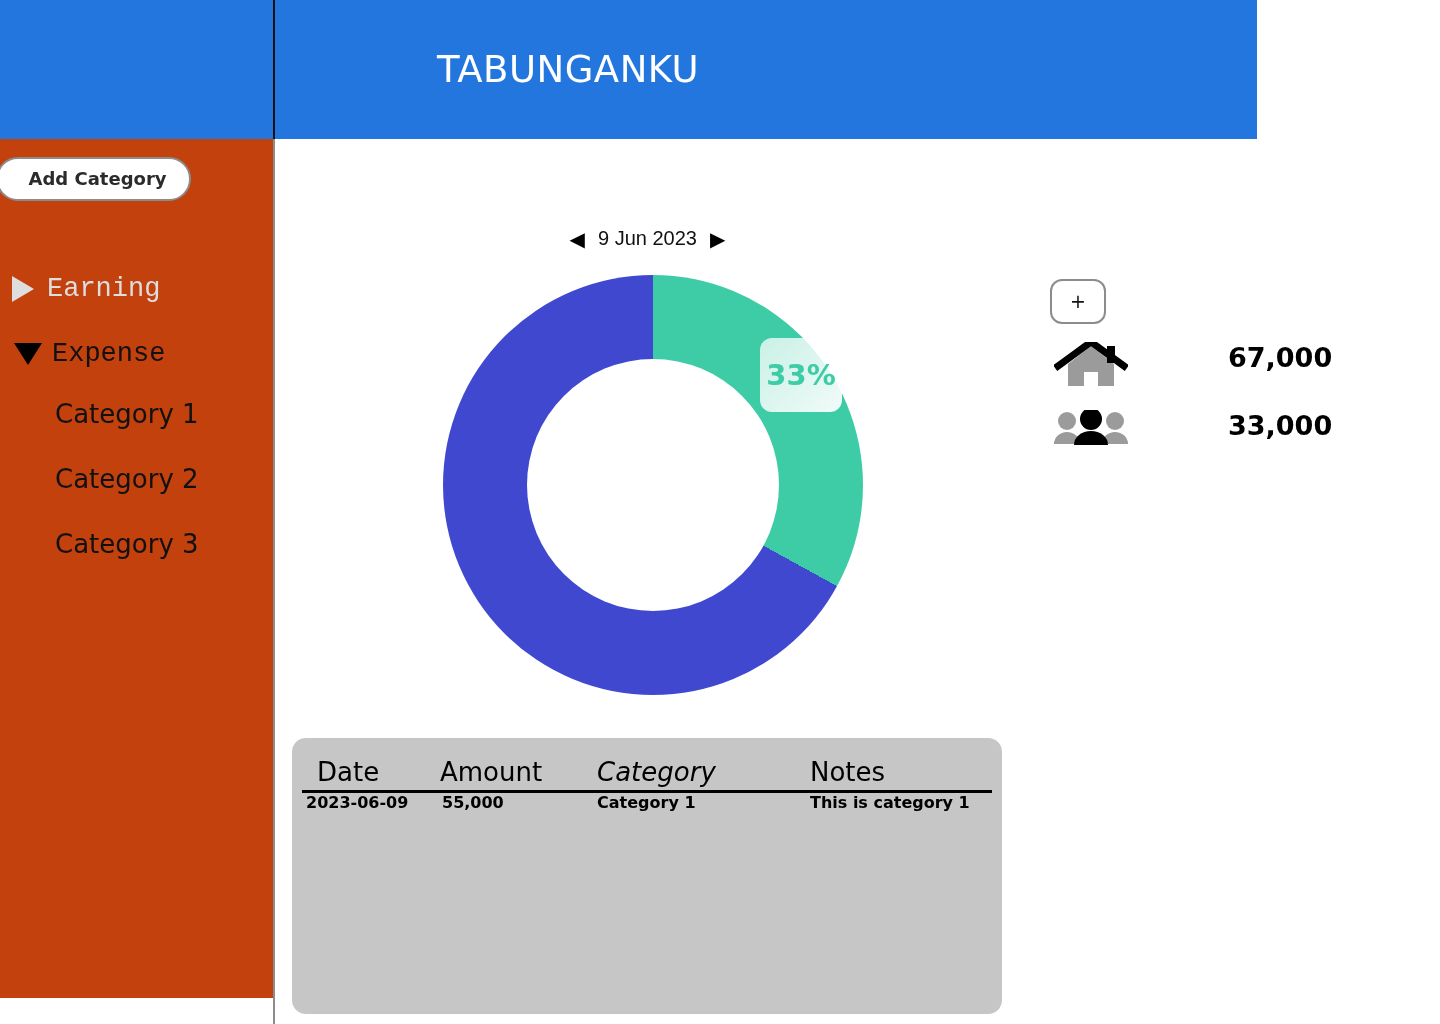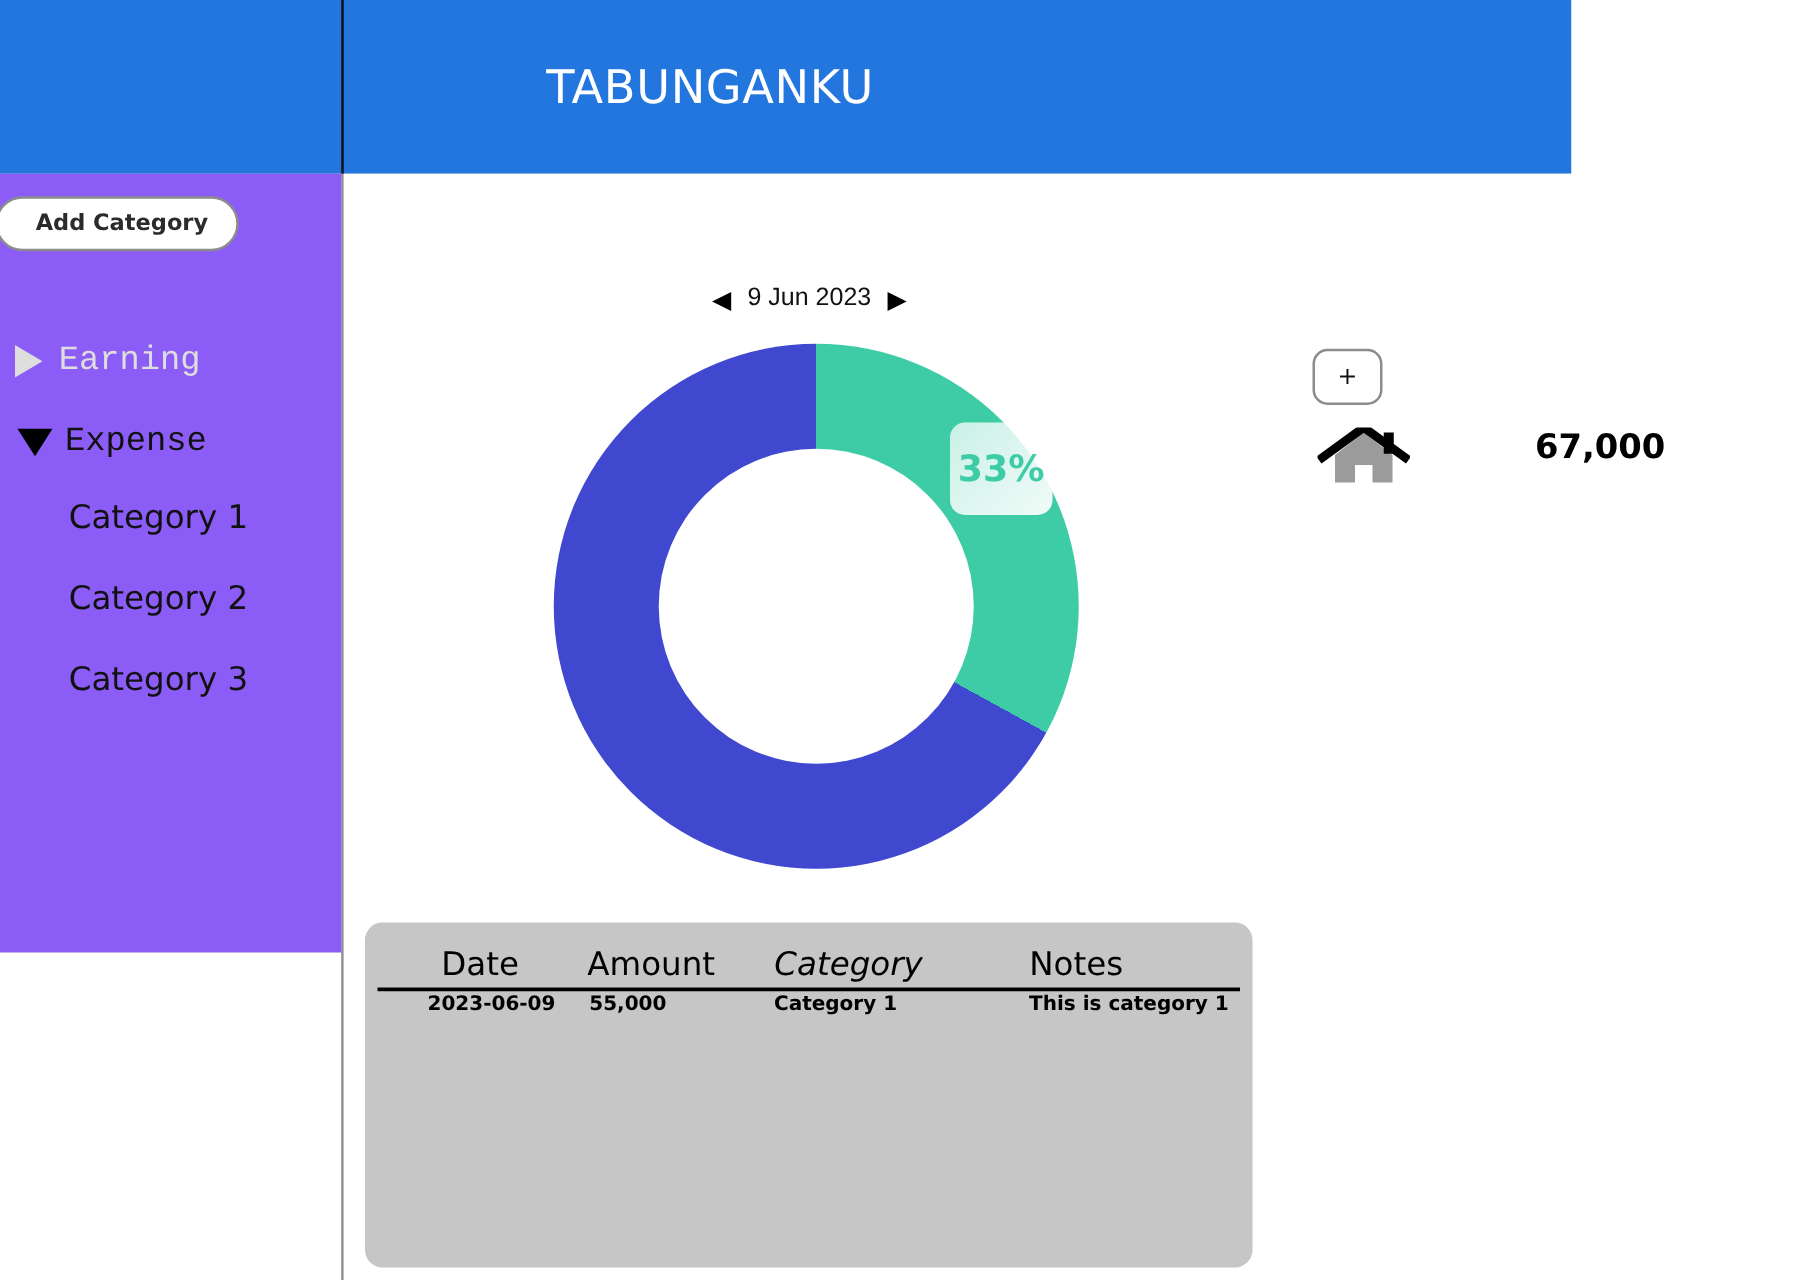--- a/index.html
+++ b/index.html
@@ -50,22 +50,22 @@
     position: absolute;
     left: 273px; top: 139px;
     width: 2px; height: 885px;
     background: #8c8c8c;
   }
 
   
   .sidebar {
     position: absolute;
     left: 0; top: 139px;
-    width: 273px; height: 623px;
-    background: #8b5cf6;
+    width: 273px; height: 859px;
+    background: #c2410c;
   }
 
   .add-category-btn {
     position: absolute;
     left: -4px;
     top: 18px;
     width: 195px;
     height: 44px;
     border: 2px solid #8c8c8c;
     border-radius: 22px;
@@ -279,21 +279,21 @@
     align-items: flex-start;
     height: 44px;
   }
   .table-row .td {
     font-size: 16px;
     font-weight: bold;
     color: #000000;
     font-family: "DejaVu Sans", sans-serif;
     white-space: nowrap;
   }
-  .col-date   { width: 148px; padding-left: 14px; margin-left: 36px; }
+  .col-date   { width: 148px; padding-left: 14px; }
   .col-amount { width: 148px; }
   .col-cat    { width: 190px; }
   .col-notes  { width: 220px; }
   .table-head .col-date   { padding-left: 25px; }
   .table-head .col-amount { padding-left: 0px; }
   .table-head .col-cat    { padding-left: 9px; font-style: italic; }
   .table-head .col-notes  { padding-left: 32px; }
   .table-row .col-amount  { padding-left: 2px; }
   .table-row .col-cat     { padding-left: 9px; }
   .table-row .col-notes   { padding-left: 32px; }
@@ -353,20 +353,33 @@
         <span class="summary-icon">
           <svg width="74" height="48" viewBox="0 0 74 48">
             <path d="M14 22 L37 4 L60 22 L60 44 L44 44 L44 30 L30 30 L30 44 L14 44 Z" fill="#9b9b9b"></path>
             <path d="M4 24 L37 0 L70 24" fill="none" stroke="#000000" stroke-width="7" stroke-linecap="square"></path>
             <rect x="53" y="4" width="8" height="17" fill="#000000"></rect>
           </svg>
         </span>
         <span class="summary-value">67,000</span>
       </div>
 
+      <div class="summary-row">
+        <span class="summary-icon">
+          <svg width="76" height="36" viewBox="0 0 76 36">
+            <circle cx="14" cy="11" r="9" fill="#9b9b9b"></circle>
+            <path d="M1 34 a13 12 0 0 1 26 0 Z" fill="#9b9b9b"></path>
+            <circle cx="62" cy="11" r="9" fill="#9b9b9b"></circle>
+            <path d="M49 34 a13 12 0 0 1 26 0 Z" fill="#9b9b9b"></path>
+            <circle cx="38" cy="9" r="11" fill="#000000"></circle>
+            <path d="M21 35 a17 14 0 0 1 34 0 Z" fill="#000000"></path>
+          </svg>
+        </span>
+        <span class="summary-value">33,000</span>
+      </div>
     </div>
 
     <div class="table-panel">
       <div class="table-head">
         <div class="th col-date">Date</div>
         <div class="th col-amount">Amount</div>
         <div class="th col-cat">Category</div>
         <div class="th col-notes">Notes</div>
       </div>
       <div class="head-rule"></div>

